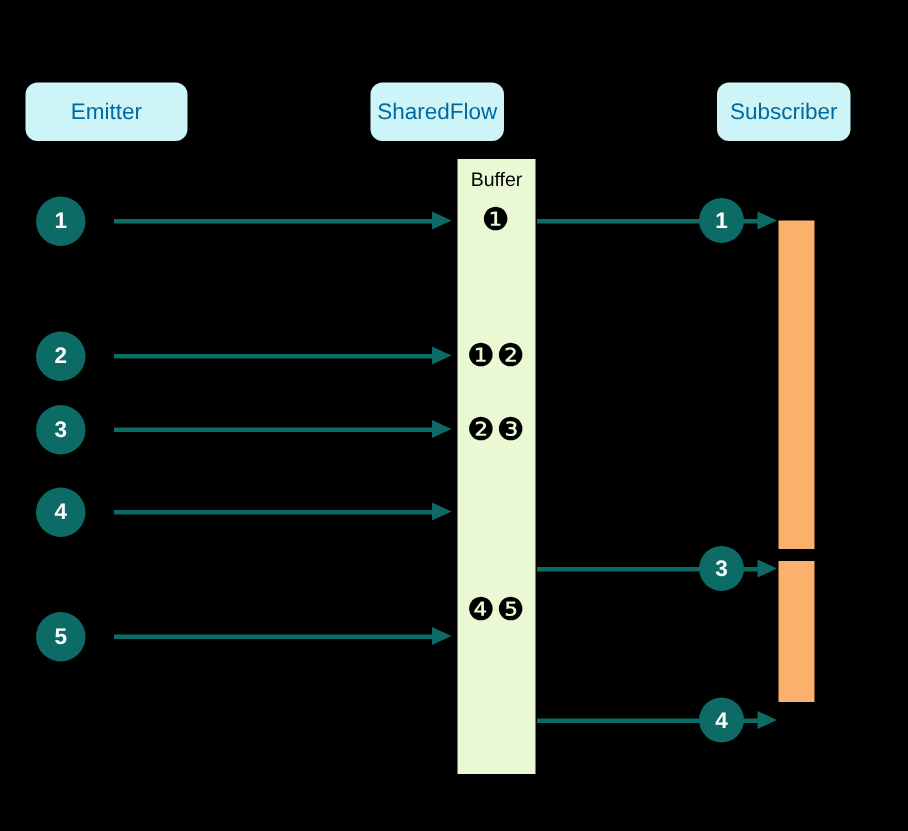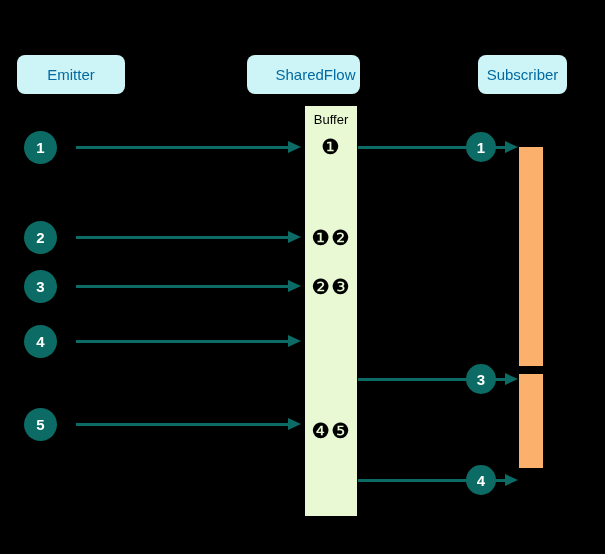--- a/index.html
+++ b/index.html
@@ -6,21 +6,21 @@
   #canvas{
     position:relative; width:605px; height:554px; background:#000000;
     font-family:"Liberation Sans", sans-serif; overflow:hidden;
   }
   .hdr{
     position:absolute; top:18px; height:39px; background:#CDF5F7; border-radius:8px;
     display:flex; align-items:center; justify-content:center;
     font-size:15px; color:#0369a1;margin-top:37px;
   }
   .hdr-emitter{left:17px; width:108px;}
-  .hdr-sharedflow{left:247px; width:89px;padding-left:24px;}
+  .hdr-sharedflow{left:247px; width:89px;}
   .hdr-subscriber{left:478px; width:89px;}
   .circle{
     position:absolute; border-radius:50%; background:#0C6B64; color:#fff;
     display:flex; align-items:center; justify-content:center; font-weight:bold;
   }
   .circle.lg{width:33px; height:33px; font-size:15px; left:24px;}
   .circle.sm{width:30px; height:30px; font-size:15px; left:466px;}
   .line{position:absolute; height:3px; background:#0C6B64;}
   .line.emit{left:76px; width:212px;}
   .line.deliver{left:358px; width:150px;}
@@ -43,21 +43,21 @@
     font-size:21px; line-height:26px; color:#000; letter-spacing:1px;
   }
   .bar{position:absolute; left:519px; width:24px; background:#FBB16B;}
   .bar-1{top:147px; height:219px;}
   .bar-2{top:374px; height:94px;}
   
   .y147.line{top:146px;} .y147.head{top:141px;} .y147.circle.lg{top:131px;} .y147.circle.sm{top:132px;} .y147.bstate{top:134px;}
   .y237.line{top:236px;} .y237.head{top:231px;} .y237.circle.lg{top:221px;} .y237.bstate{top:225px;}
   .y286.line{top:285px;} .y286.head{top:280px;} .y286.circle.lg{top:270px;} .y286.bstate{top:274px;}
   .y341.line{top:340px;} .y341.head{top:335px;} .y341.circle.lg{top:325px;} .y341.bstate{top:328px;padding-left:45px;}
-  .y424.line{top:423px;} .y424.head{top:418px;} .y424.circle.lg{top:408px;} .y424.bstate{top:418px;}
+  .y424.line{top:423px;} .y424.head{top:418px;} .y424.circle.lg{top:408px;} .y424.bstate{top:394px;}
   .y379.line{top:378px;} .y379.head{top:373px;} .y379.circle.sm{top:364px;}
   .y480.line{top:479px;} .y480.head{top:474px;} .y480.circle.sm{top:465px;}
 </style>
 </head>
 <body>
 
 <div id="canvas">
 
   <div class="hdr hdr-emitter">
     <span>Emitter</span>

